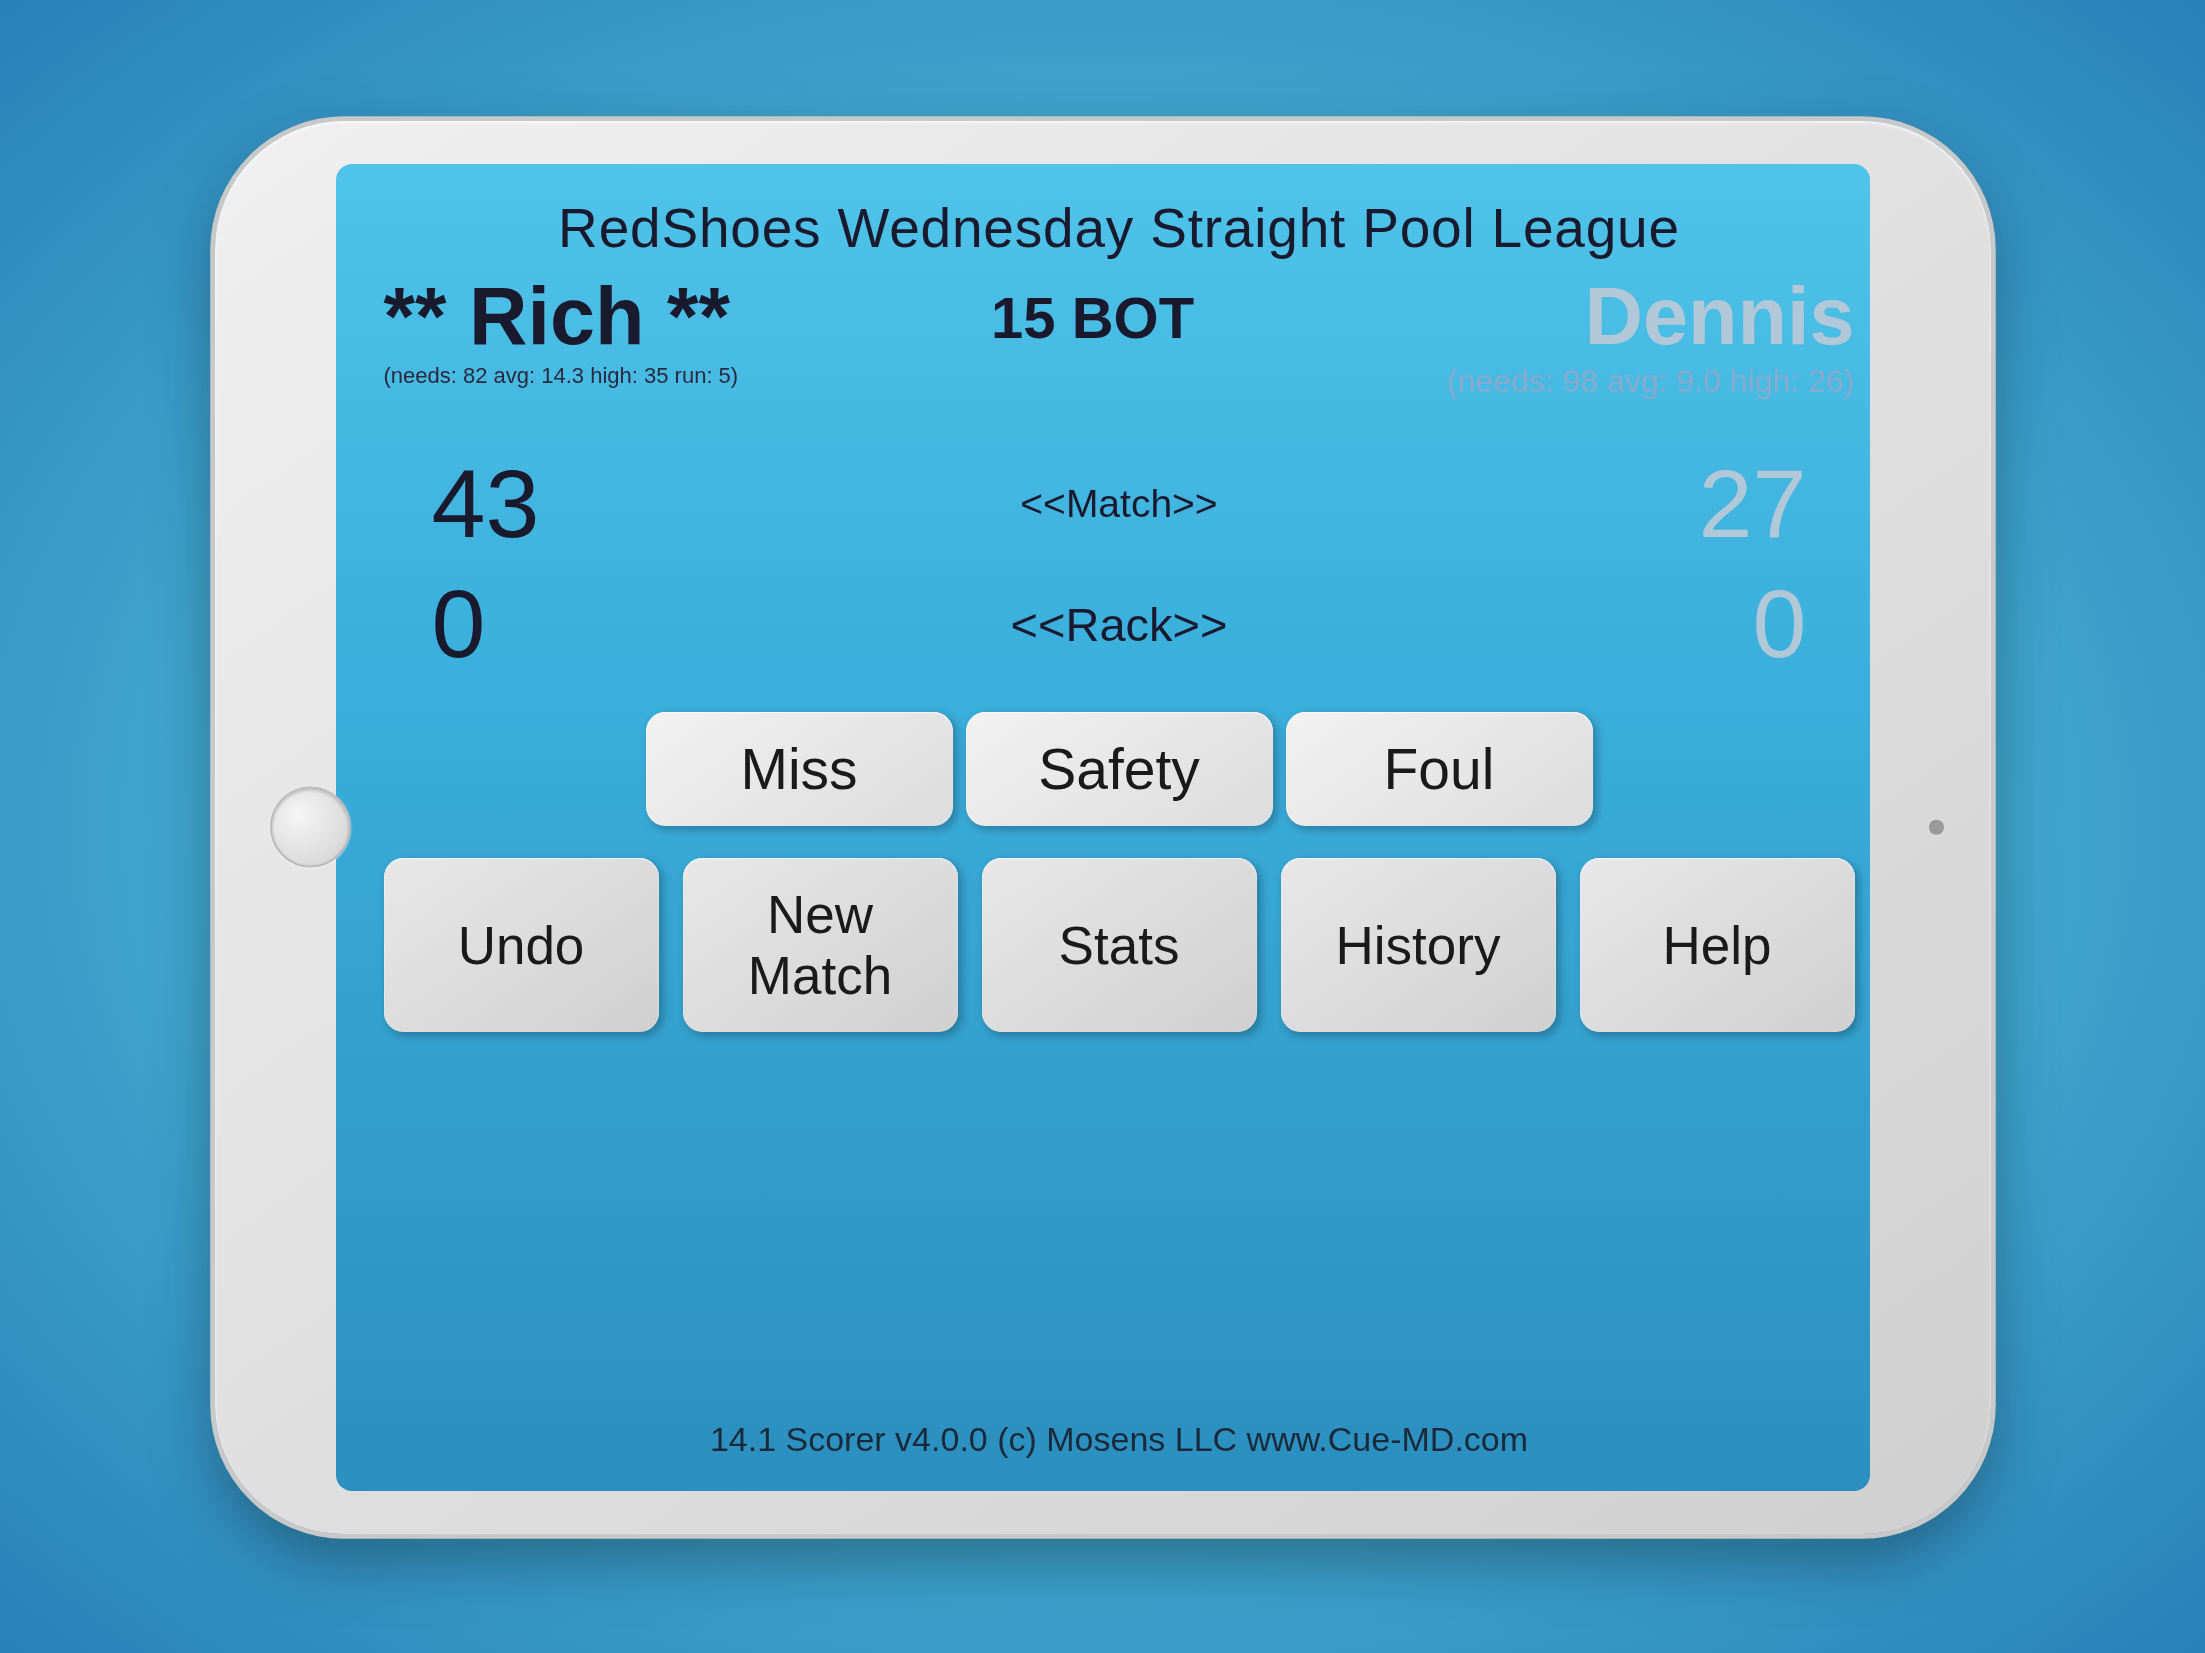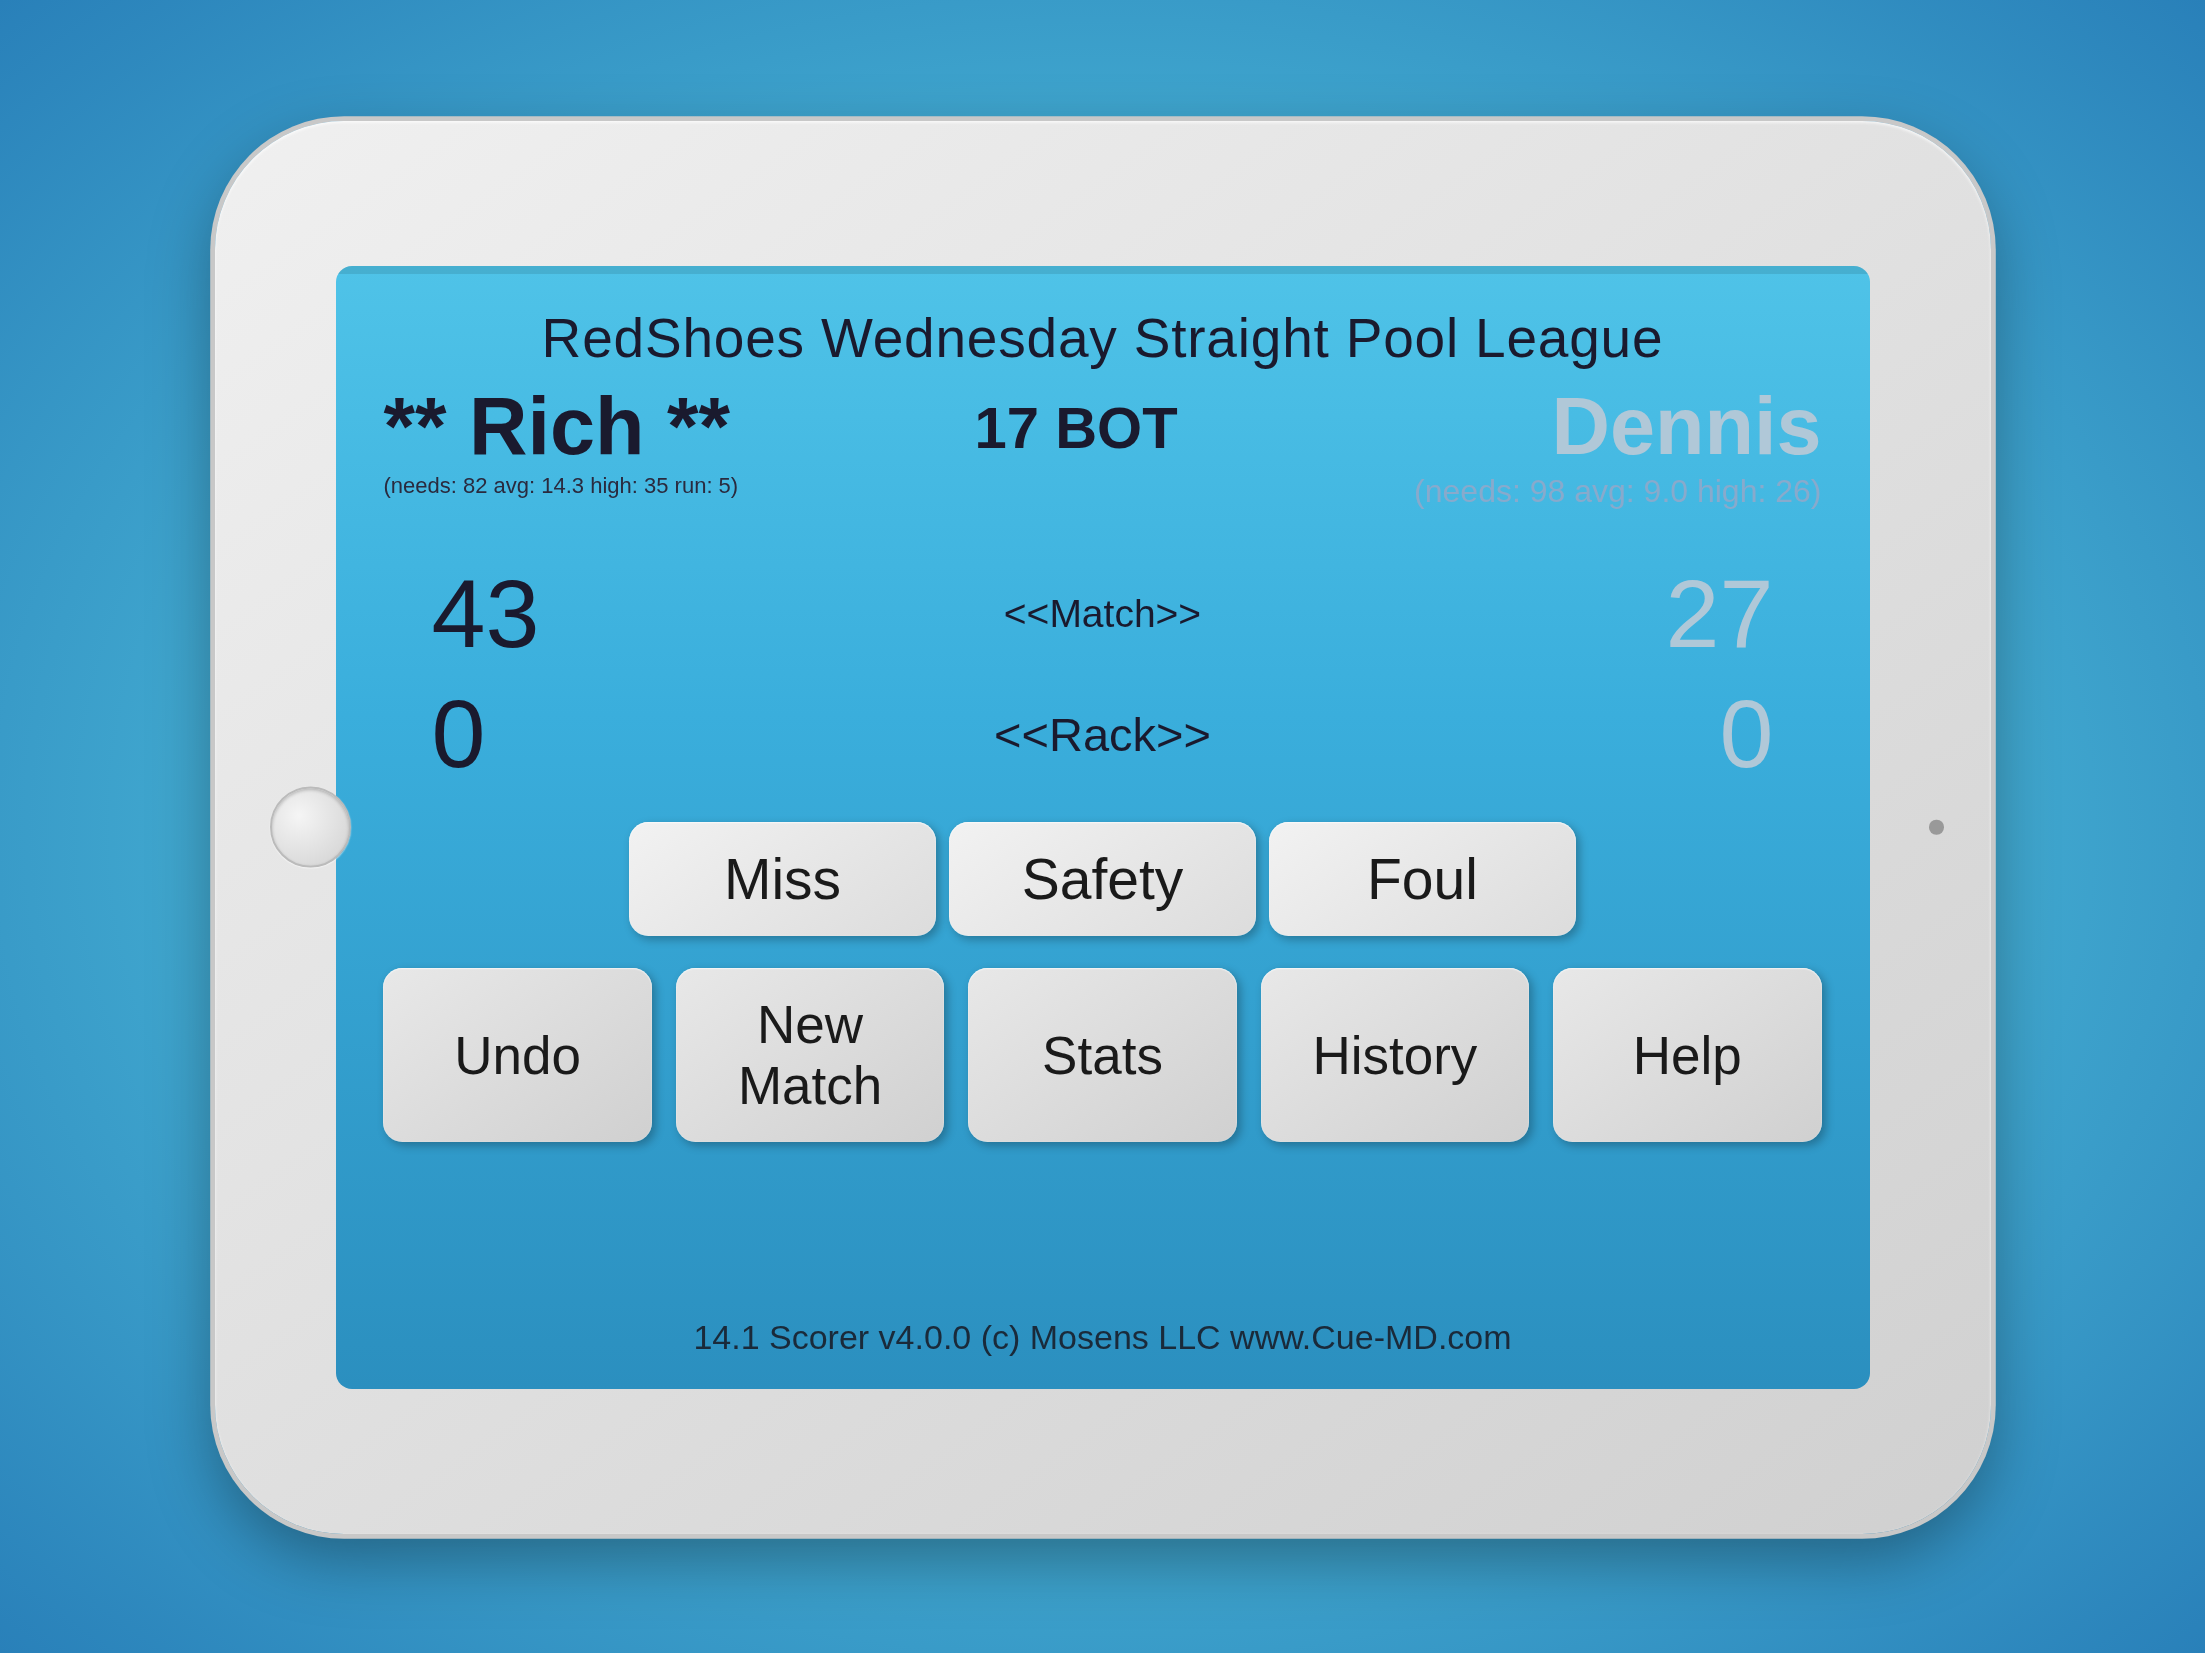--- a/index.html
+++ b/index.html
@@ -48,26 +48,26 @@
       top: 50%;
       transform: translateY(-50%);
       width: 14.5px;
       height: 14.5px;
       border-radius: 50%;
       background: #999;
     }
 
     .screen {
       width: 1534px;
-      height: 1123px;
+      height: 1327px;
       background: linear-gradient(180deg, #4fc3e8 0%, #3aaedc 40%, #2b8fbf 100%);
       border-radius: 16px;
       overflow: hidden;
       display: flex;
-      flex-direction: column;
+      flex-direction: row;
       padding: 0;
     }
 
     .screen-inner {
       flex: 1;
       display: flex;
       flex-direction: column;
       padding: 32px 48px 24px 48px;
     }
 
@@ -271,21 +271,21 @@
     <div class="top-bar"></div>
     <div class="screen-inner">
 
       <div class="league-title">RedShoes Wednesday Straight Pool League</div>
 
       <div class="players-row">
         <div class="player-left">
           <div class="player-name-left">** Rich **</div>
           <div class="player-stats">(needs: 82 avg: 14.3 high: 35 run: 5)</div>
         </div>
-        <div class="ball-indicator">17 BOT</div>
+        <div class="ball-indicator">15 BOT</div>
         <div class="player-right">
           <div class="player-name-right">Dennis</div>
           <div class="player-stats-right">(needs: 98 avg: 9.0 high: 26)</div>
         </div>
       </div>
 
       <div class="scores-section">
         <div class="score-value-left">43</div>
         <div class="score-label">&lt;&lt;Match&gt;&gt;</div>
         <div class="score-value-right">27</div>

